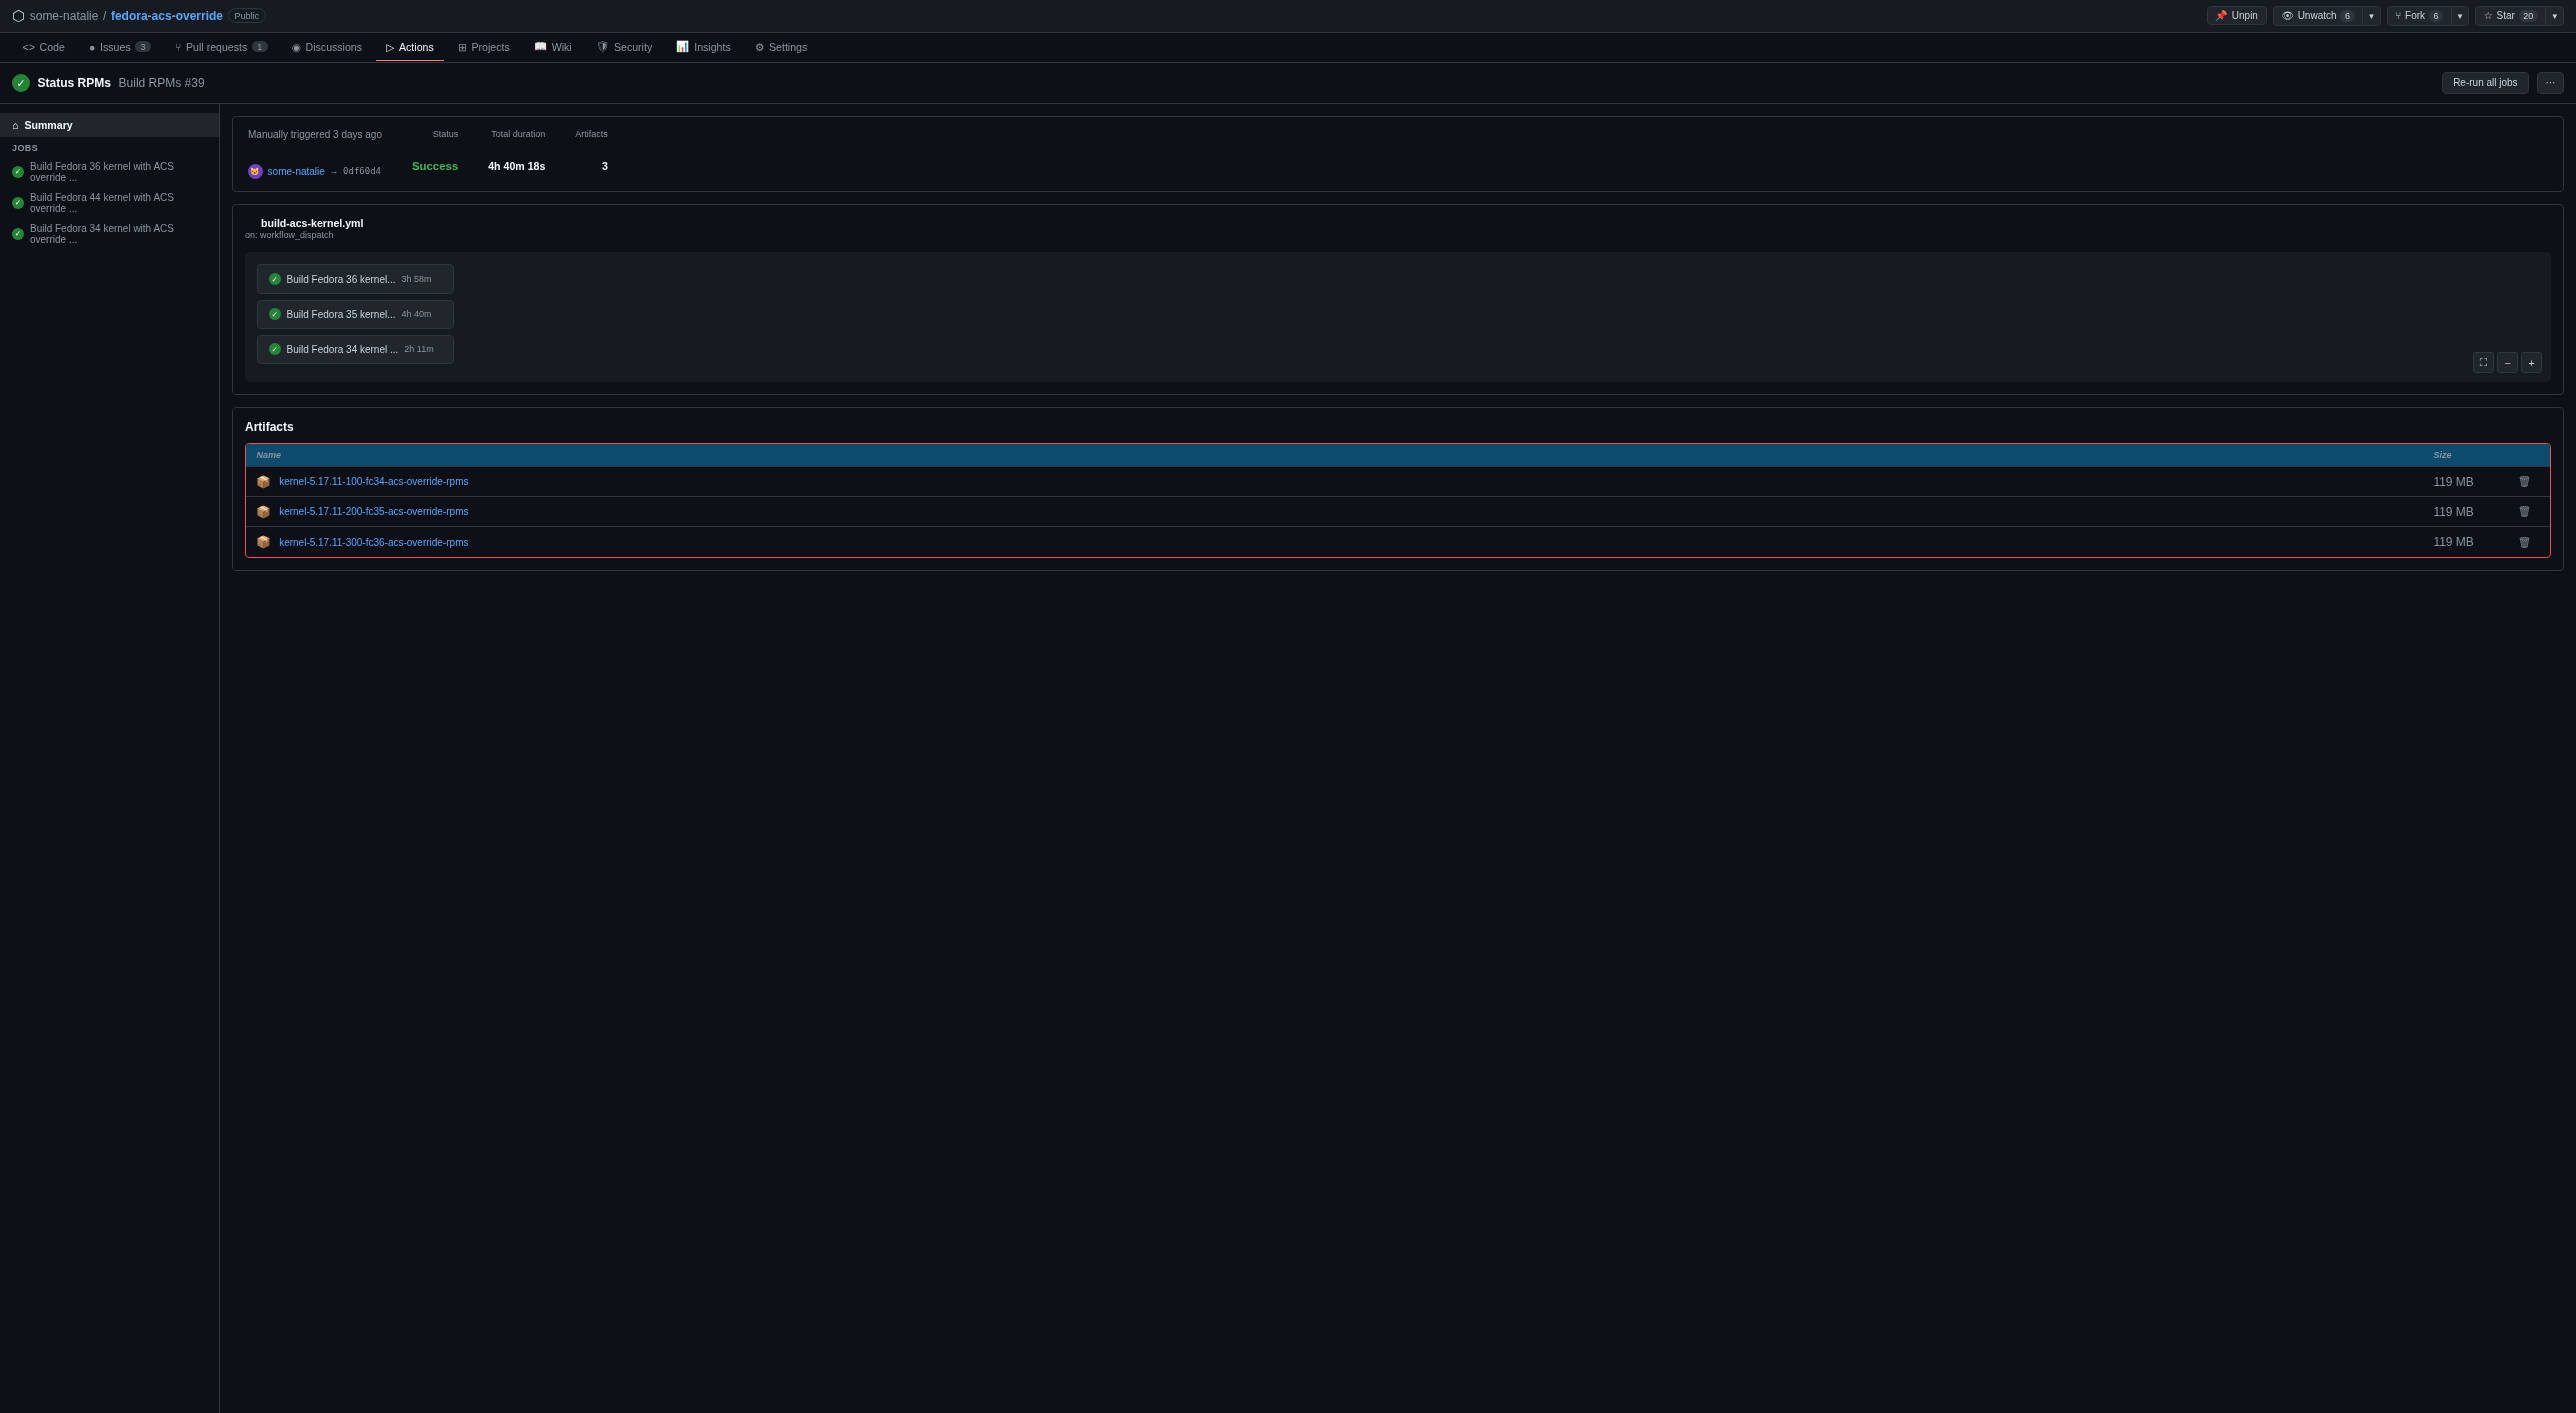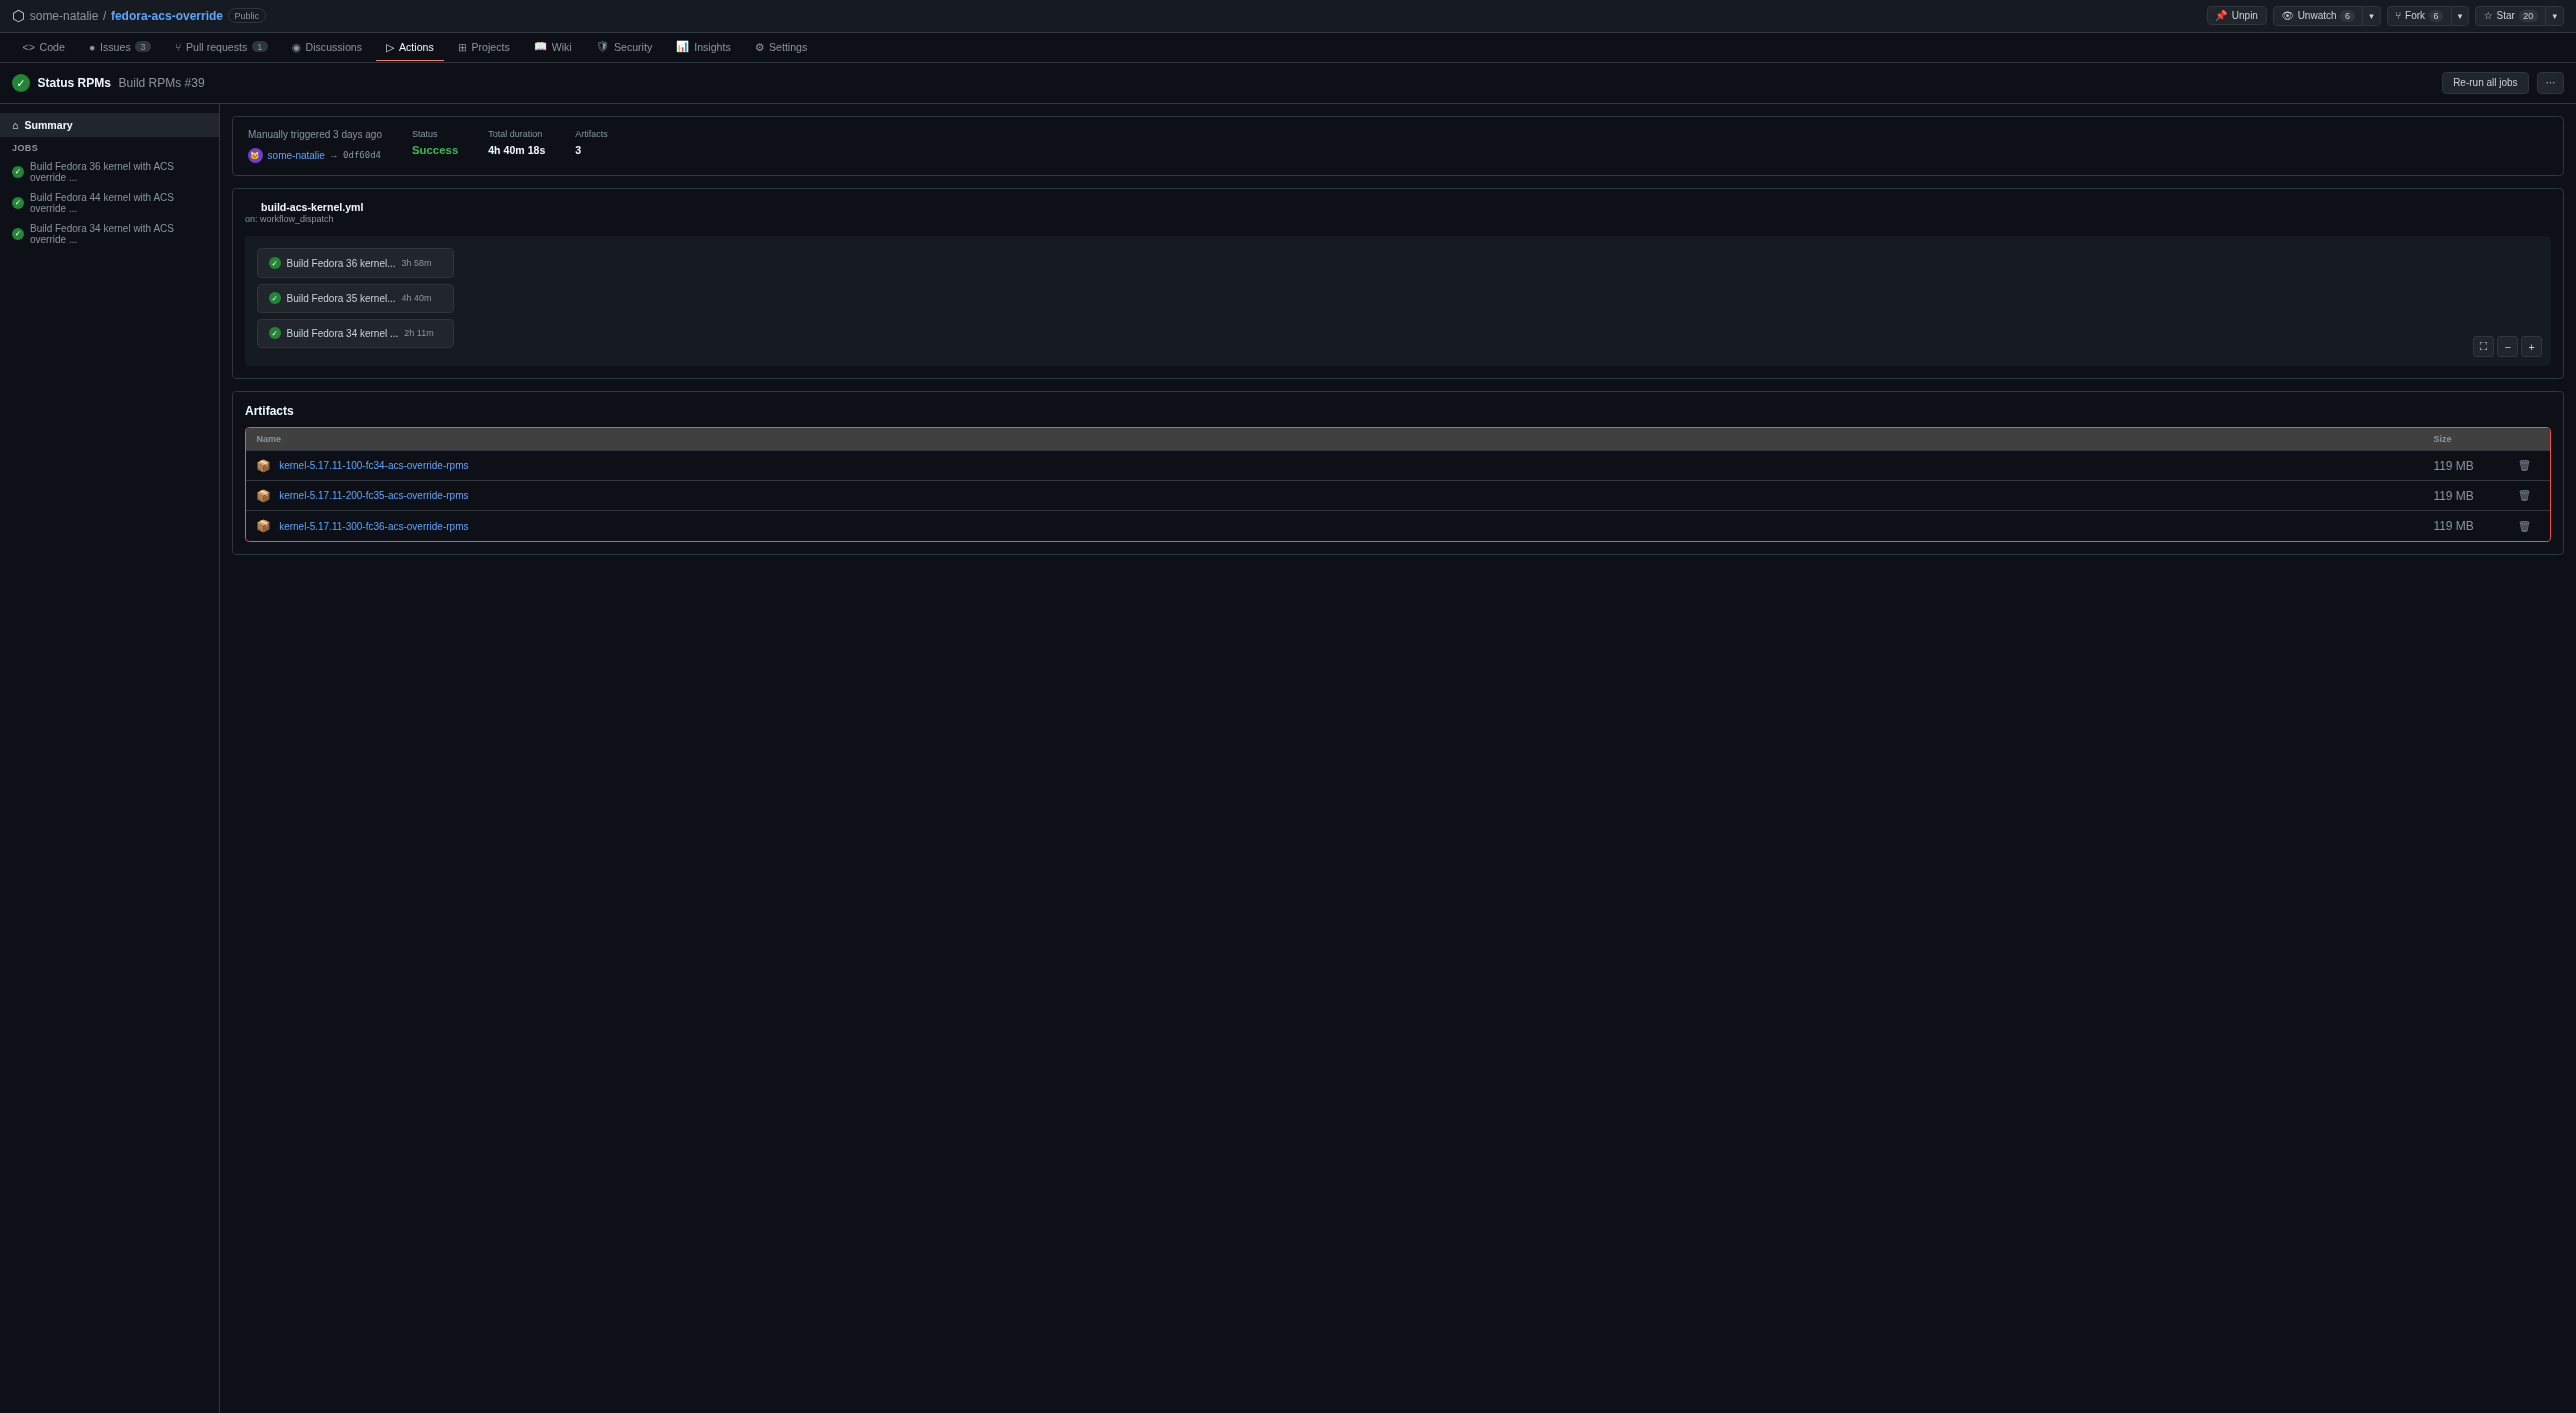--- a/index.html
+++ b/index.html
@@ -208,21 +208,21 @@
     
     .run-info {
       border: 0.8px solid #30363d;
       border-radius: 4.6px;
       padding: 12px 15px;
       margin: 12px;
       display: flex;
       gap: 30px;
       align-items: flex-start;
     }
-    .run-info-item { display: flex; flex-direction: column; gap: 5px; }
+    .run-info-item { display: flex; flex-direction: column; gap: 21px; text-align: right; }
     .run-info-label { font-size: 9px; color: #8b949e; }
     .run-info-value { font-size: 10.6px; color: #f0f6fc; font-weight: 600; }
     .run-info-sub { font-size: 10px; color: #8b949e; }
     .trigger-row {
       display: flex;
       align-items: center;
       gap: 4.6px;
       margin-top: 3px;
     }
     .avatar-tiny {
@@ -313,21 +313,22 @@
       border: 1.5px solid #f85149;
       border-radius: 4.6px;
       margin-top: 9px;
       overflow: hidden;
     }
     .artifacts-header {
       display: grid;
       grid-template-columns: 1fr 76px 30px;
       padding: 6px 10.6px;
       border-bottom: 0.8px solid #30363d;
-      background-color: #404040;
+      background-color: #0c4a6e;
+      font-style: italic;
     }
     .artifacts-header-cell {
       font-size: 9px;
       color: #8b949e;
       font-weight: 600;
     }
     .artifact-row {
       display: grid;
       grid-template-columns: 1fr 76px 30px;
       padding: 7.6px 10.6px;

